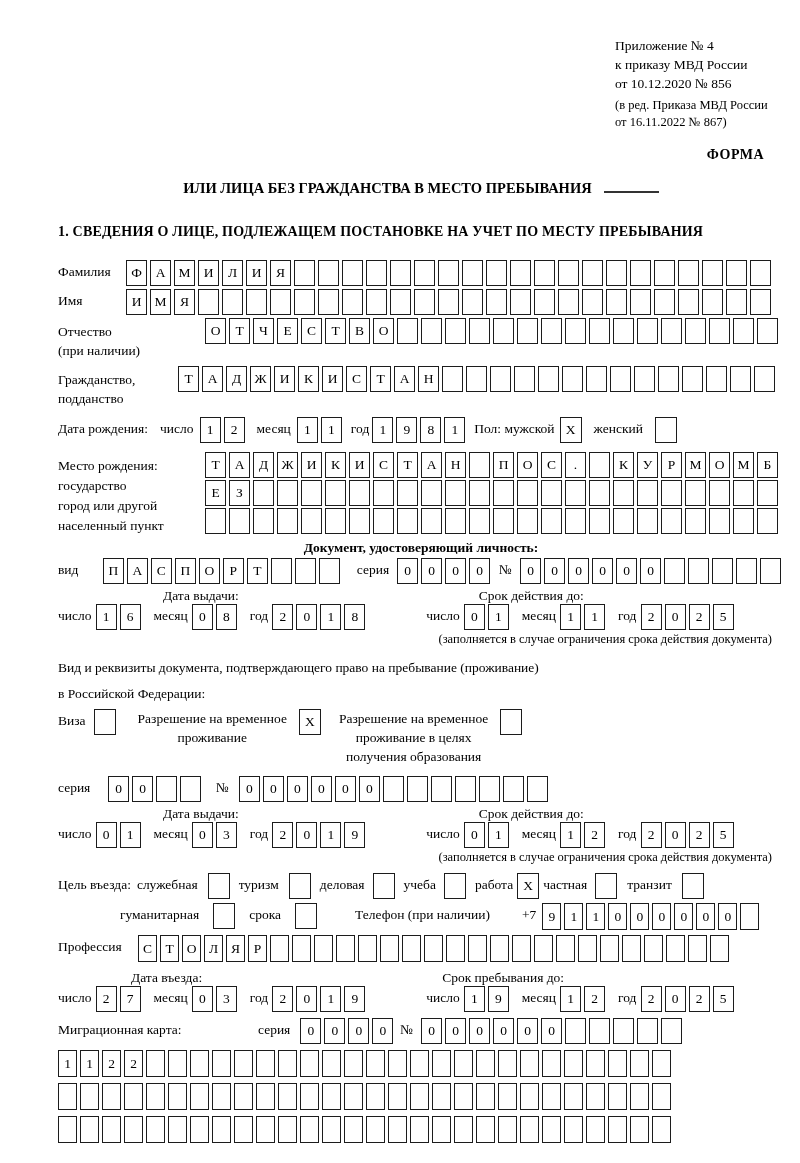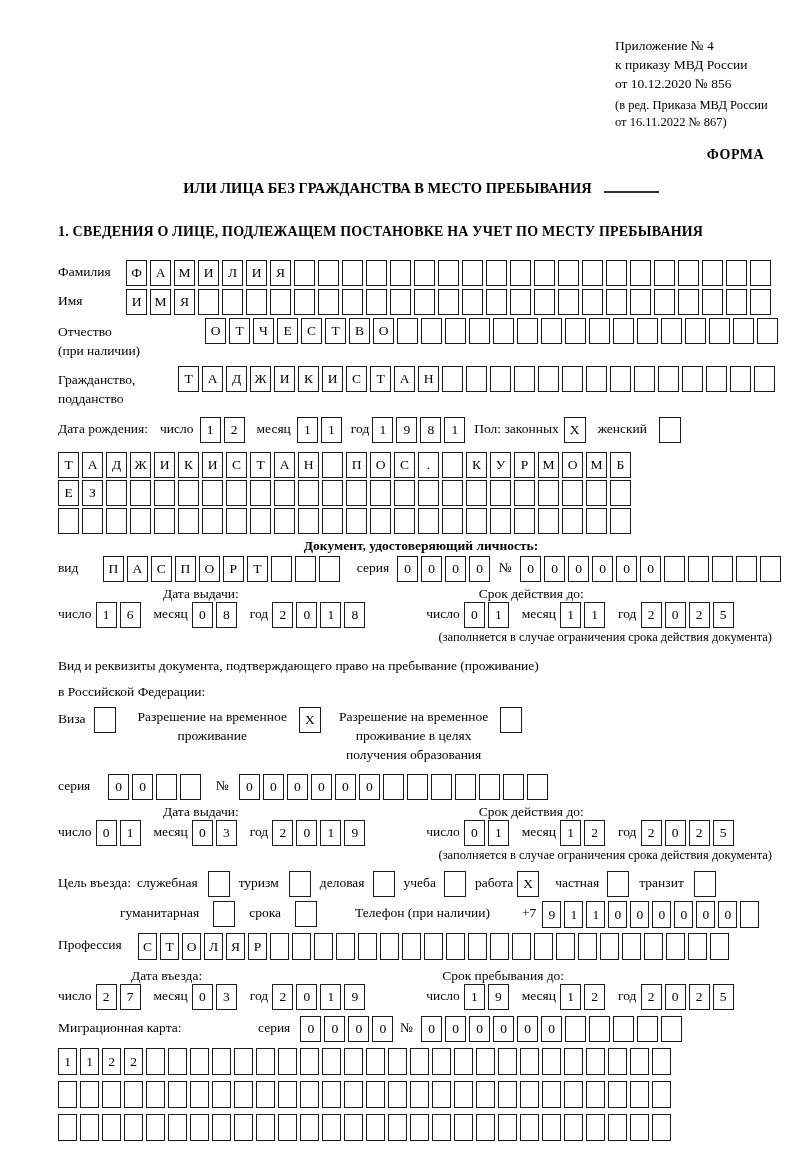--- a/index.html
+++ b/index.html
@@ -215,31 +215,37 @@
         <span class="cell">1</span>
         <span class="cell">1</span>
       </span>
     <span class="t" style="margin-left:6px; margin-right:3px">год</span>
     <span class="cells">
         <span class="cell">1</span>
         <span class="cell">9</span>
         <span class="cell">8</span>
         <span class="cell">1</span>
       </span>
-    <span class="t" style="margin-left:6px; margin-right:5px">Пол: законных</span>
+    <span class="t" style="margin-left:6px; margin-right:5px">Пол: мужской</span>
     <span class="cells cbx">
         <span class="cell">X</span>
       </span>
     <span class="t" style="margin-left:12px; margin-right:12px">женский</span>
     <span class="cells cbx">
         <span class="cell"></span>
       </span>
   </div>
 
   <div class="row" style="margin-top:9px">
+    <span class="lbl" style="width:147px; padding-top:4px; line-height:20px">
+      <div>Место рождения:</div>
+      <div>государство</div>
+      <div>город или другой</div>
+      <div>населенный пункт</div>
+    </span>
     <span>
       <div class="cells">
           <span class="cell">Т</span>
           <span class="cell">А</span>
           <span class="cell">Д</span>
           <span class="cell">Ж</span>
           <span class="cell">И</span>
           <span class="cell">К</span>
           <span class="cell">И</span>
           <span class="cell">С</span>
@@ -522,21 +528,21 @@
         <span class="cell"></span>
       </span>
     <span class="t" style="margin-left:9px">учеба</span>
     <span class="cells cbx" style="margin-left:8px">
         <span class="cell"></span>
       </span>
     <span class="t" style="margin-left:9px">работа</span>
     <span class="cells cbx" style="margin-left:4px">
         <span class="cell">X</span>
       </span>
-    <span class="t" style="margin-left:16px">частная</span>
+    <span class="t" style="margin-left:4px">частная</span>
     <span class="cells cbx" style="margin-left:8px">
         <span class="cell"></span>
       </span>
     <span class="t" style="margin-left:10px">транзит</span>
     <span class="cells cbx" style="margin-left:10px">
         <span class="cell"></span>
       </span>
   </div>
 
   <div class="row" style="margin-top:4px">

